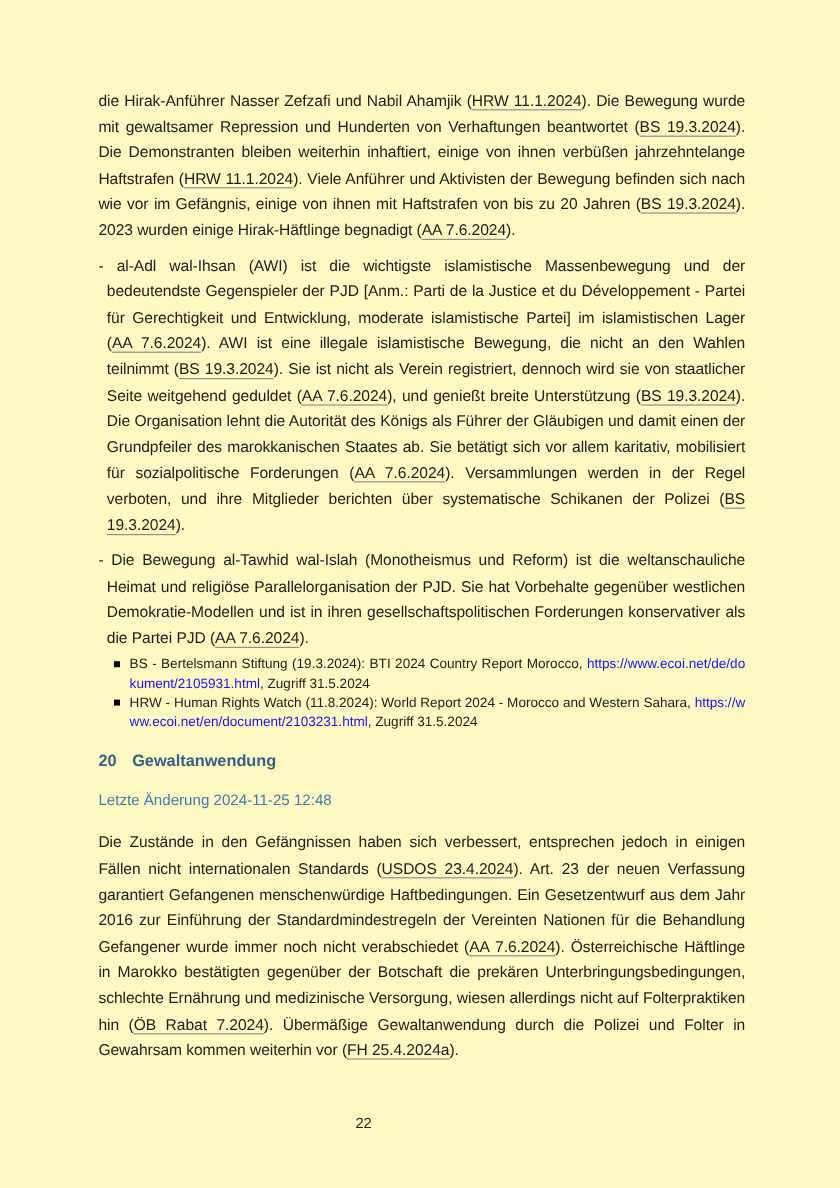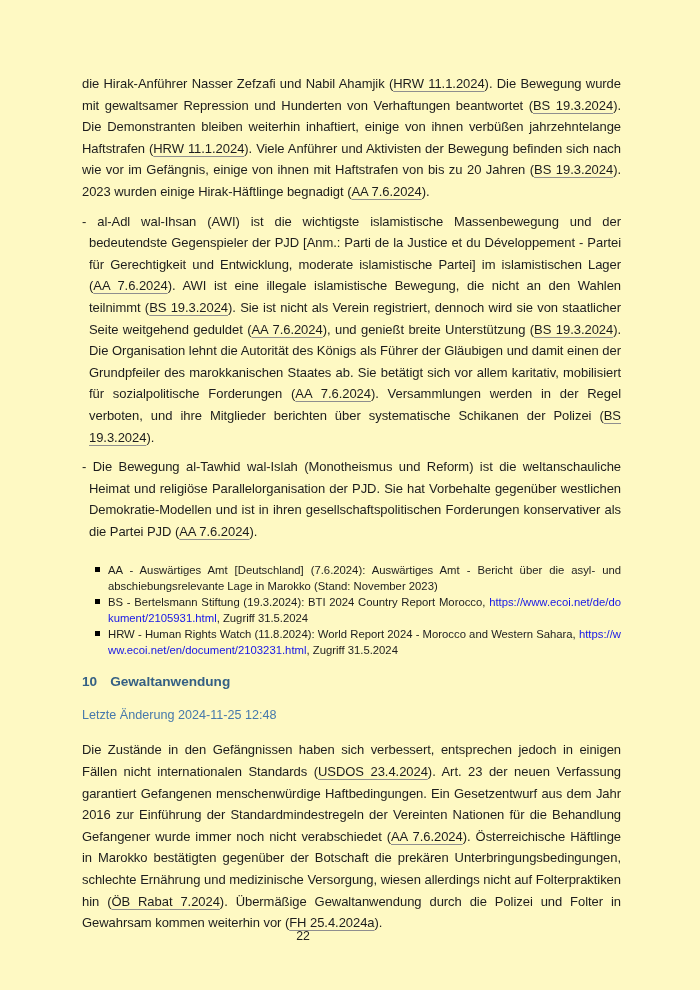--- a/index.html
+++ b/index.html
@@ -23,21 +23,21 @@
     font-size: 13px;
     line-height: 21.6px;
     text-align: justify;
     margin: 0 0 8px 0;
     letter-spacing: -0.05px;
   }
   p.body.dash {
     padding-left: 7px;
     text-indent: -7px;
   }
-  p.body.tight { margin-bottom: 20px; }
+  p.body.tight { margin-bottom: 4px; }
   .run-cite {
     text-decoration: underline;
     text-decoration-color: #8f8f8f;
     text-decoration-thickness: 1px;
     text-underline-offset: 3px;
   }
   .run-link {
     color: #1515e8;
     word-break: break-all;
   }
@@ -95,34 +95,30 @@
     <p class="body"><span>die Hirak-Anführer Nasser Zefzafi und Nabil Ahamjik (</span><span class="run-cite">HRW 11.1.2024</span><span>). Die Bewegung wurde mit gewaltsamer Repression und Hunderten von Verhaftungen beantwortet (</span><span class="run-cite">BS 19.3.2024</span><span>). Die Demonstranten bleiben weiterhin inhaftiert, einige von ihnen verbüßen jahrzehntelange Haftstrafen (</span><span class="run-cite">HRW 11.1.2024</span><span>). Viele Anführer und Aktivisten der Bewegung befinden sich nach wie vor im Gefängnis, einige von ihnen mit Haftstrafen von bis zu 20 Jahren (</span><span class="run-cite">BS 19.3.2024</span><span>). 2023 wurden einige Hirak-Häftlinge begnadigt (</span><span class="run-cite">AA 7.6.2024</span><span>).</span></p>
 
     <p class="body dash"><span>- al-Adl wal-Ihsan (AWI) ist die wichtigste islamistische Massenbewegung und der bedeutendste Gegenspieler der PJD [Anm.: Parti de la Justice et du Développement - Partei für Gerechtigkeit und Entwicklung, moderate islamistische Partei] im islamistischen Lager (</span><span class="run-cite">AA 7.6.2024</span><span>). AWI ist eine illegale islamistische Bewegung, die nicht an den Wahlen teilnimmt (</span><span class="run-cite">BS 19.3.2024</span><span>). Sie ist nicht als Verein registriert, dennoch wird sie von staatlicher Seite weitgehend geduldet (</span><span class="run-cite">AA 7.6.2024</span><span>), und genießt breite Unterstützung (</span><span class="run-cite">BS 19.3.2024</span><span>). Die Organisation lehnt die Autorität des Königs als Führer der Gläubigen und damit einen der Grundpfeiler des marokkanischen Staates ab. Sie betätigt sich vor allem karitativ, mobilisiert für sozialpolitische Forderungen (</span><span class="run-cite">AA 7.6.2024</span><span>). Versammlungen werden in der Regel verboten, und ihre Mitglieder berichten über systematische Schikanen der Polizei (</span><span class="run-cite">BS 19.3.2024</span><span>).</span></p>
 
     <p class="body dash tight"><span>- Die Bewegung al-Tawhid wal-Islah (Monotheismus und Reform) ist die weltanschauliche Heimat und religiöse Parallelorganisation der PJD. Sie hat Vorbehalte gegenüber westlichen Demokratie-Modellen und ist in ihren gesellschaftspolitischen Forderungen konservativer als die Partei PJD (</span><span class="run-cite">AA 7.6.2024</span><span>).</span></p>
 
 
     <div class="sources">
       <div class="source">
         <span class="bullet"></span>
-        <span class="source-text"><span>AA - Auswärtiges Amt [Deutschland] (7.6.2024): Auswärtiges Amt - Bericht über die asyl- und abschiebungsrelevante Lage in Marokko (Stand: November 2023)</span></span>
-      </div>
-      <div class="source">
-        <span class="bullet"></span>
         <span class="source-text"><span>BS - Bertelsmann Stiftung (19.3.2024): BTI 2024 Country Report Morocco, </span><span class="run-link">https://www.ecoi.net/de/dokument/2105931.html</span><span>, Zugriff 31.5.2024</span></span>
       </div>
       <div class="source">
         <span class="bullet"></span>
         <span class="source-text"><span>HRW - Human Rights Watch (11.8.2024): World Report 2024 - Morocco and Western Sahara, </span><span class="run-link">https://www.ecoi.net/en/document/2103231.html</span><span>, Zugriff 31.5.2024</span></span>
       </div>
     </div>
 
     <h2 class="section-heading">
-      <span class="sec-num">10</span><span>Gewaltanwendung</span>
+      <span class="sec-num">20</span><span>Gewaltanwendung</span>
     </h2>
 
     <div class="last-change">Letzte Änderung 2024-11-25 12:48</div>
 
     <p class="body"><span>Die Zustände in den Gefängnissen haben sich verbessert, entsprechen jedoch in einigen Fällen nicht internationalen Standards (</span><span class="run-cite">USDOS 23.4.2024</span><span>). Art. 23 der neuen Verfassung garantiert Gefangenen menschenwürdige Haftbedingungen. Ein Gesetzentwurf aus dem Jahr 2016 zur Einführung der Standardmindestregeln der Vereinten Nationen für die Behandlung Gefangener wurde immer noch nicht verabschiedet (</span><span class="run-cite">AA 7.6.2024</span><span>). Österreichische Häftlinge in Marokko bestätigten gegenüber der Botschaft die prekären Unterbringungsbedingungen, schlechte Ernährung und medizinische Versorgung, wiesen allerdings nicht auf Folterpraktiken hin (</span><span class="run-cite">ÖB Rabat 7.2024</span><span>). Übermäßige Gewaltanwendung durch die Polizei und Folter in Gewahrsam kommen weiterhin vor (</span><span class="run-cite">FH 25.4.2024a</span><span>).</span></p>
 
   </div>
 
   <div class="footer">
     <span>22</span>

